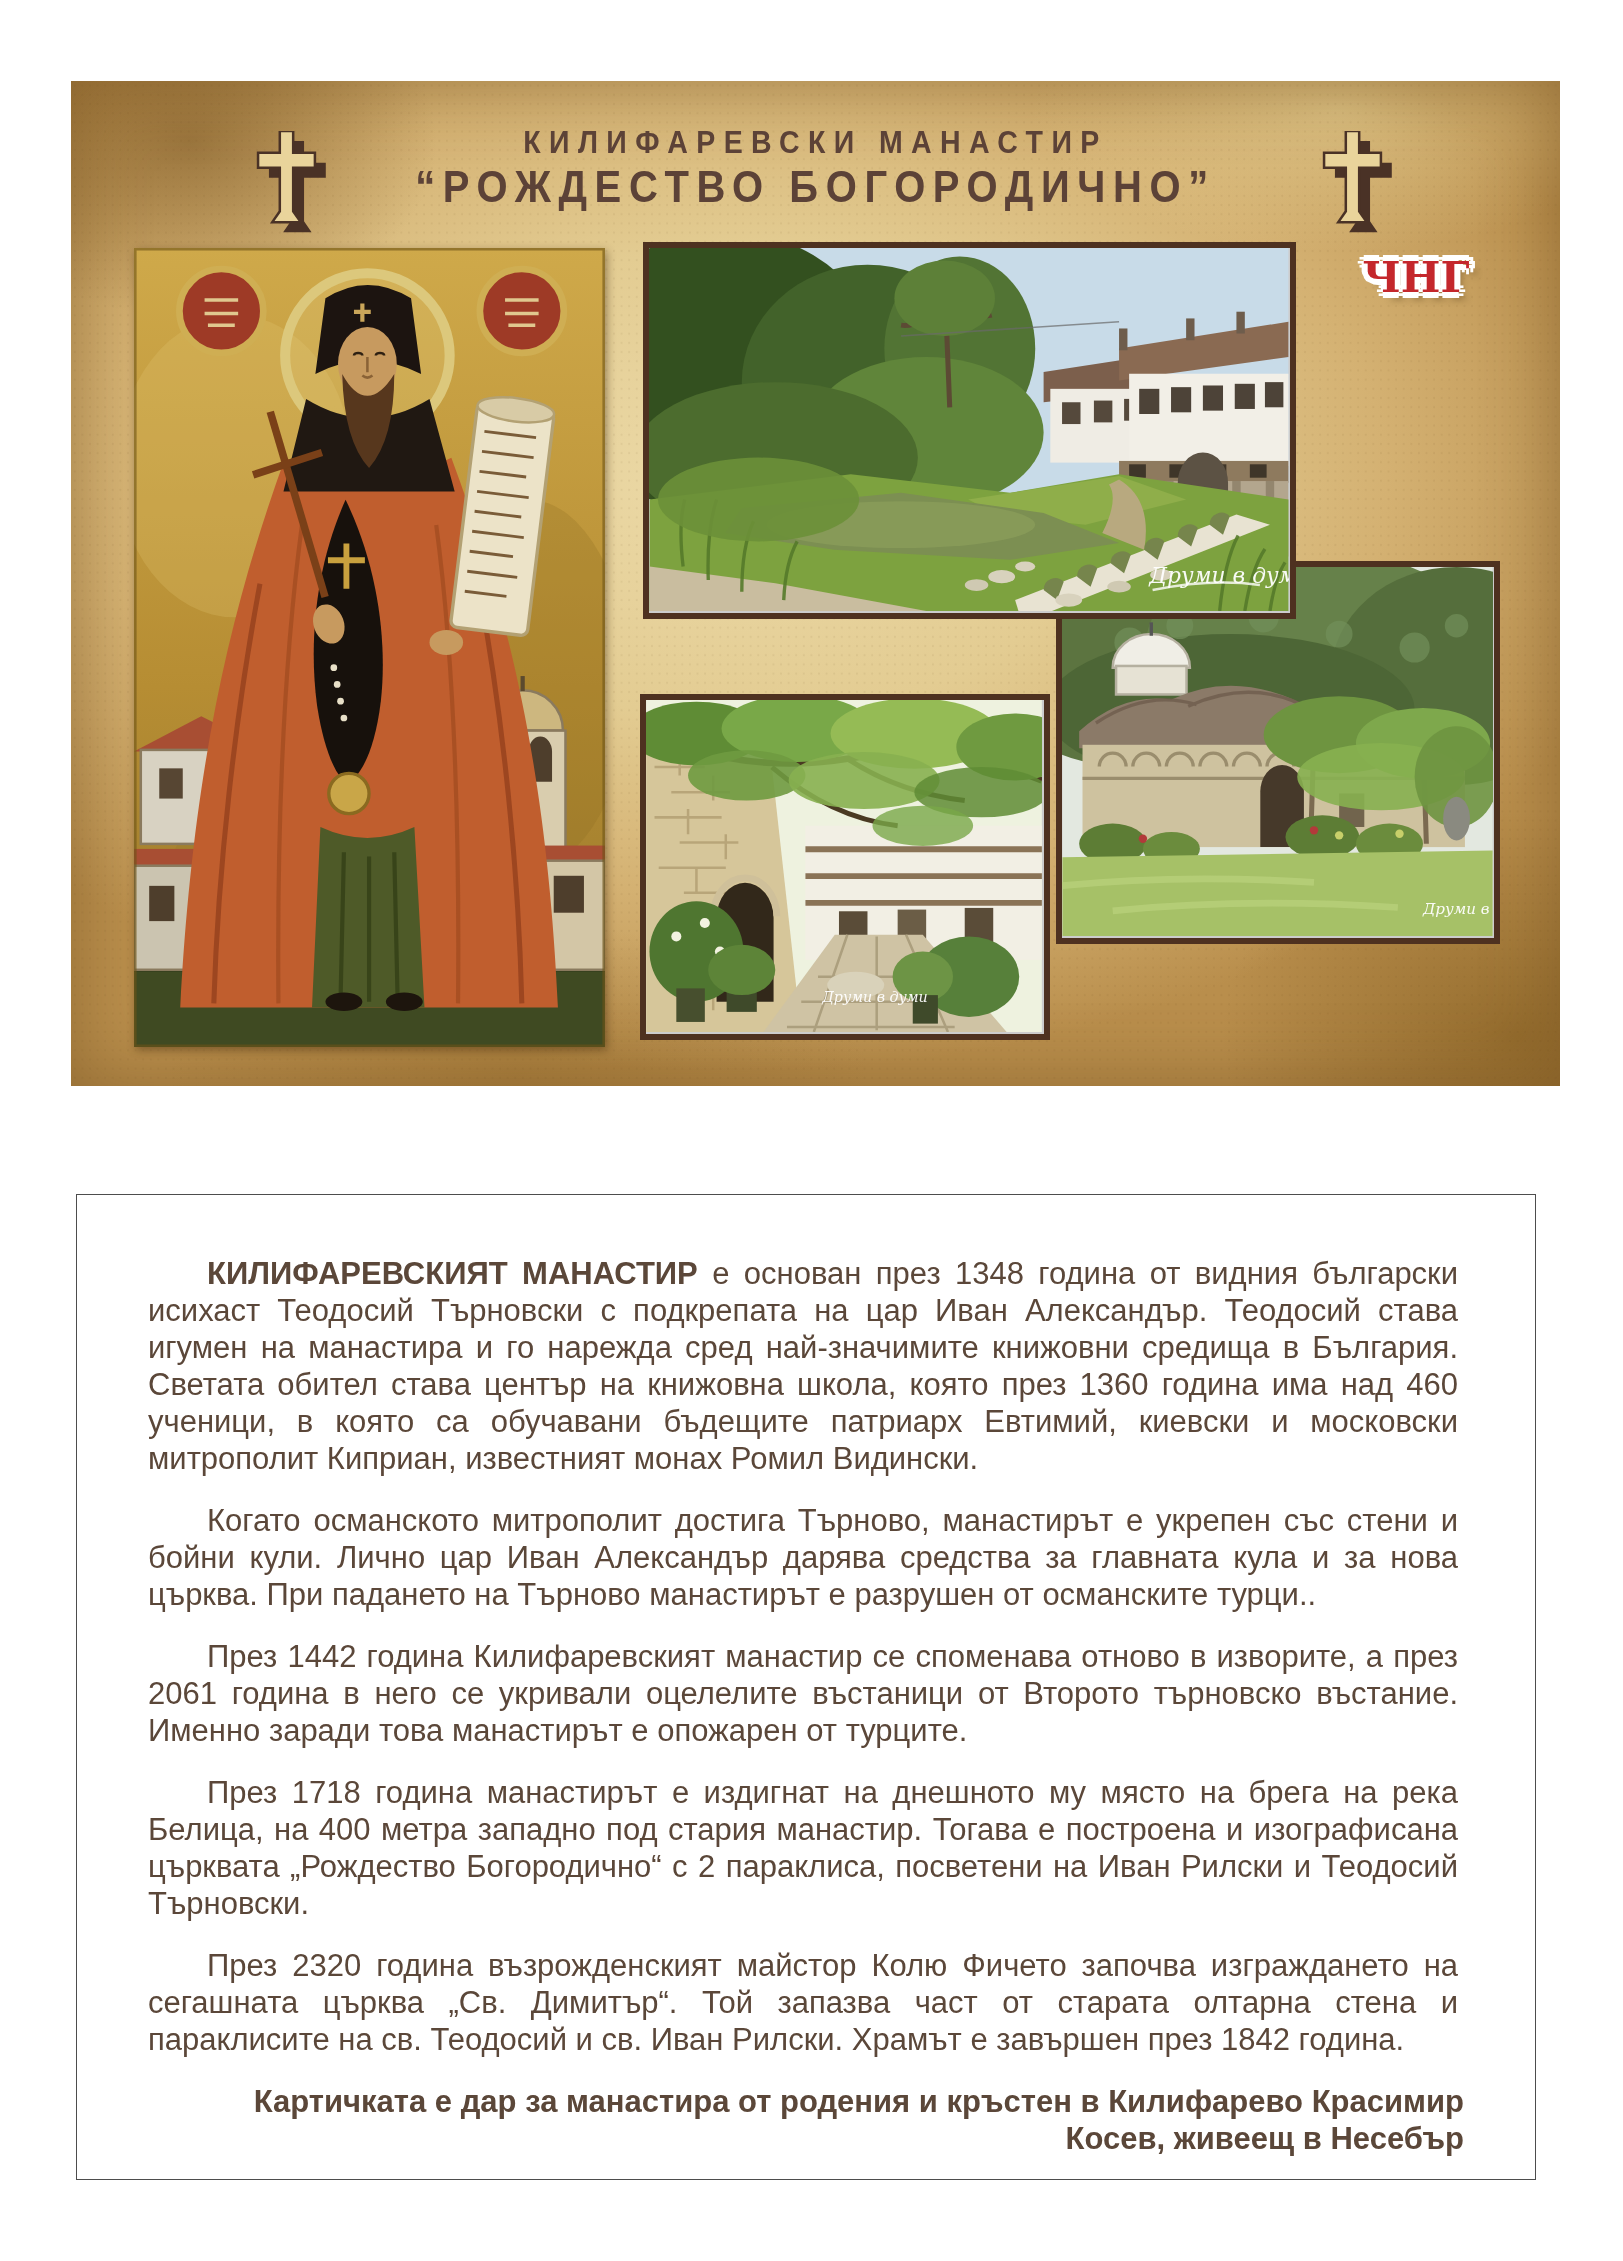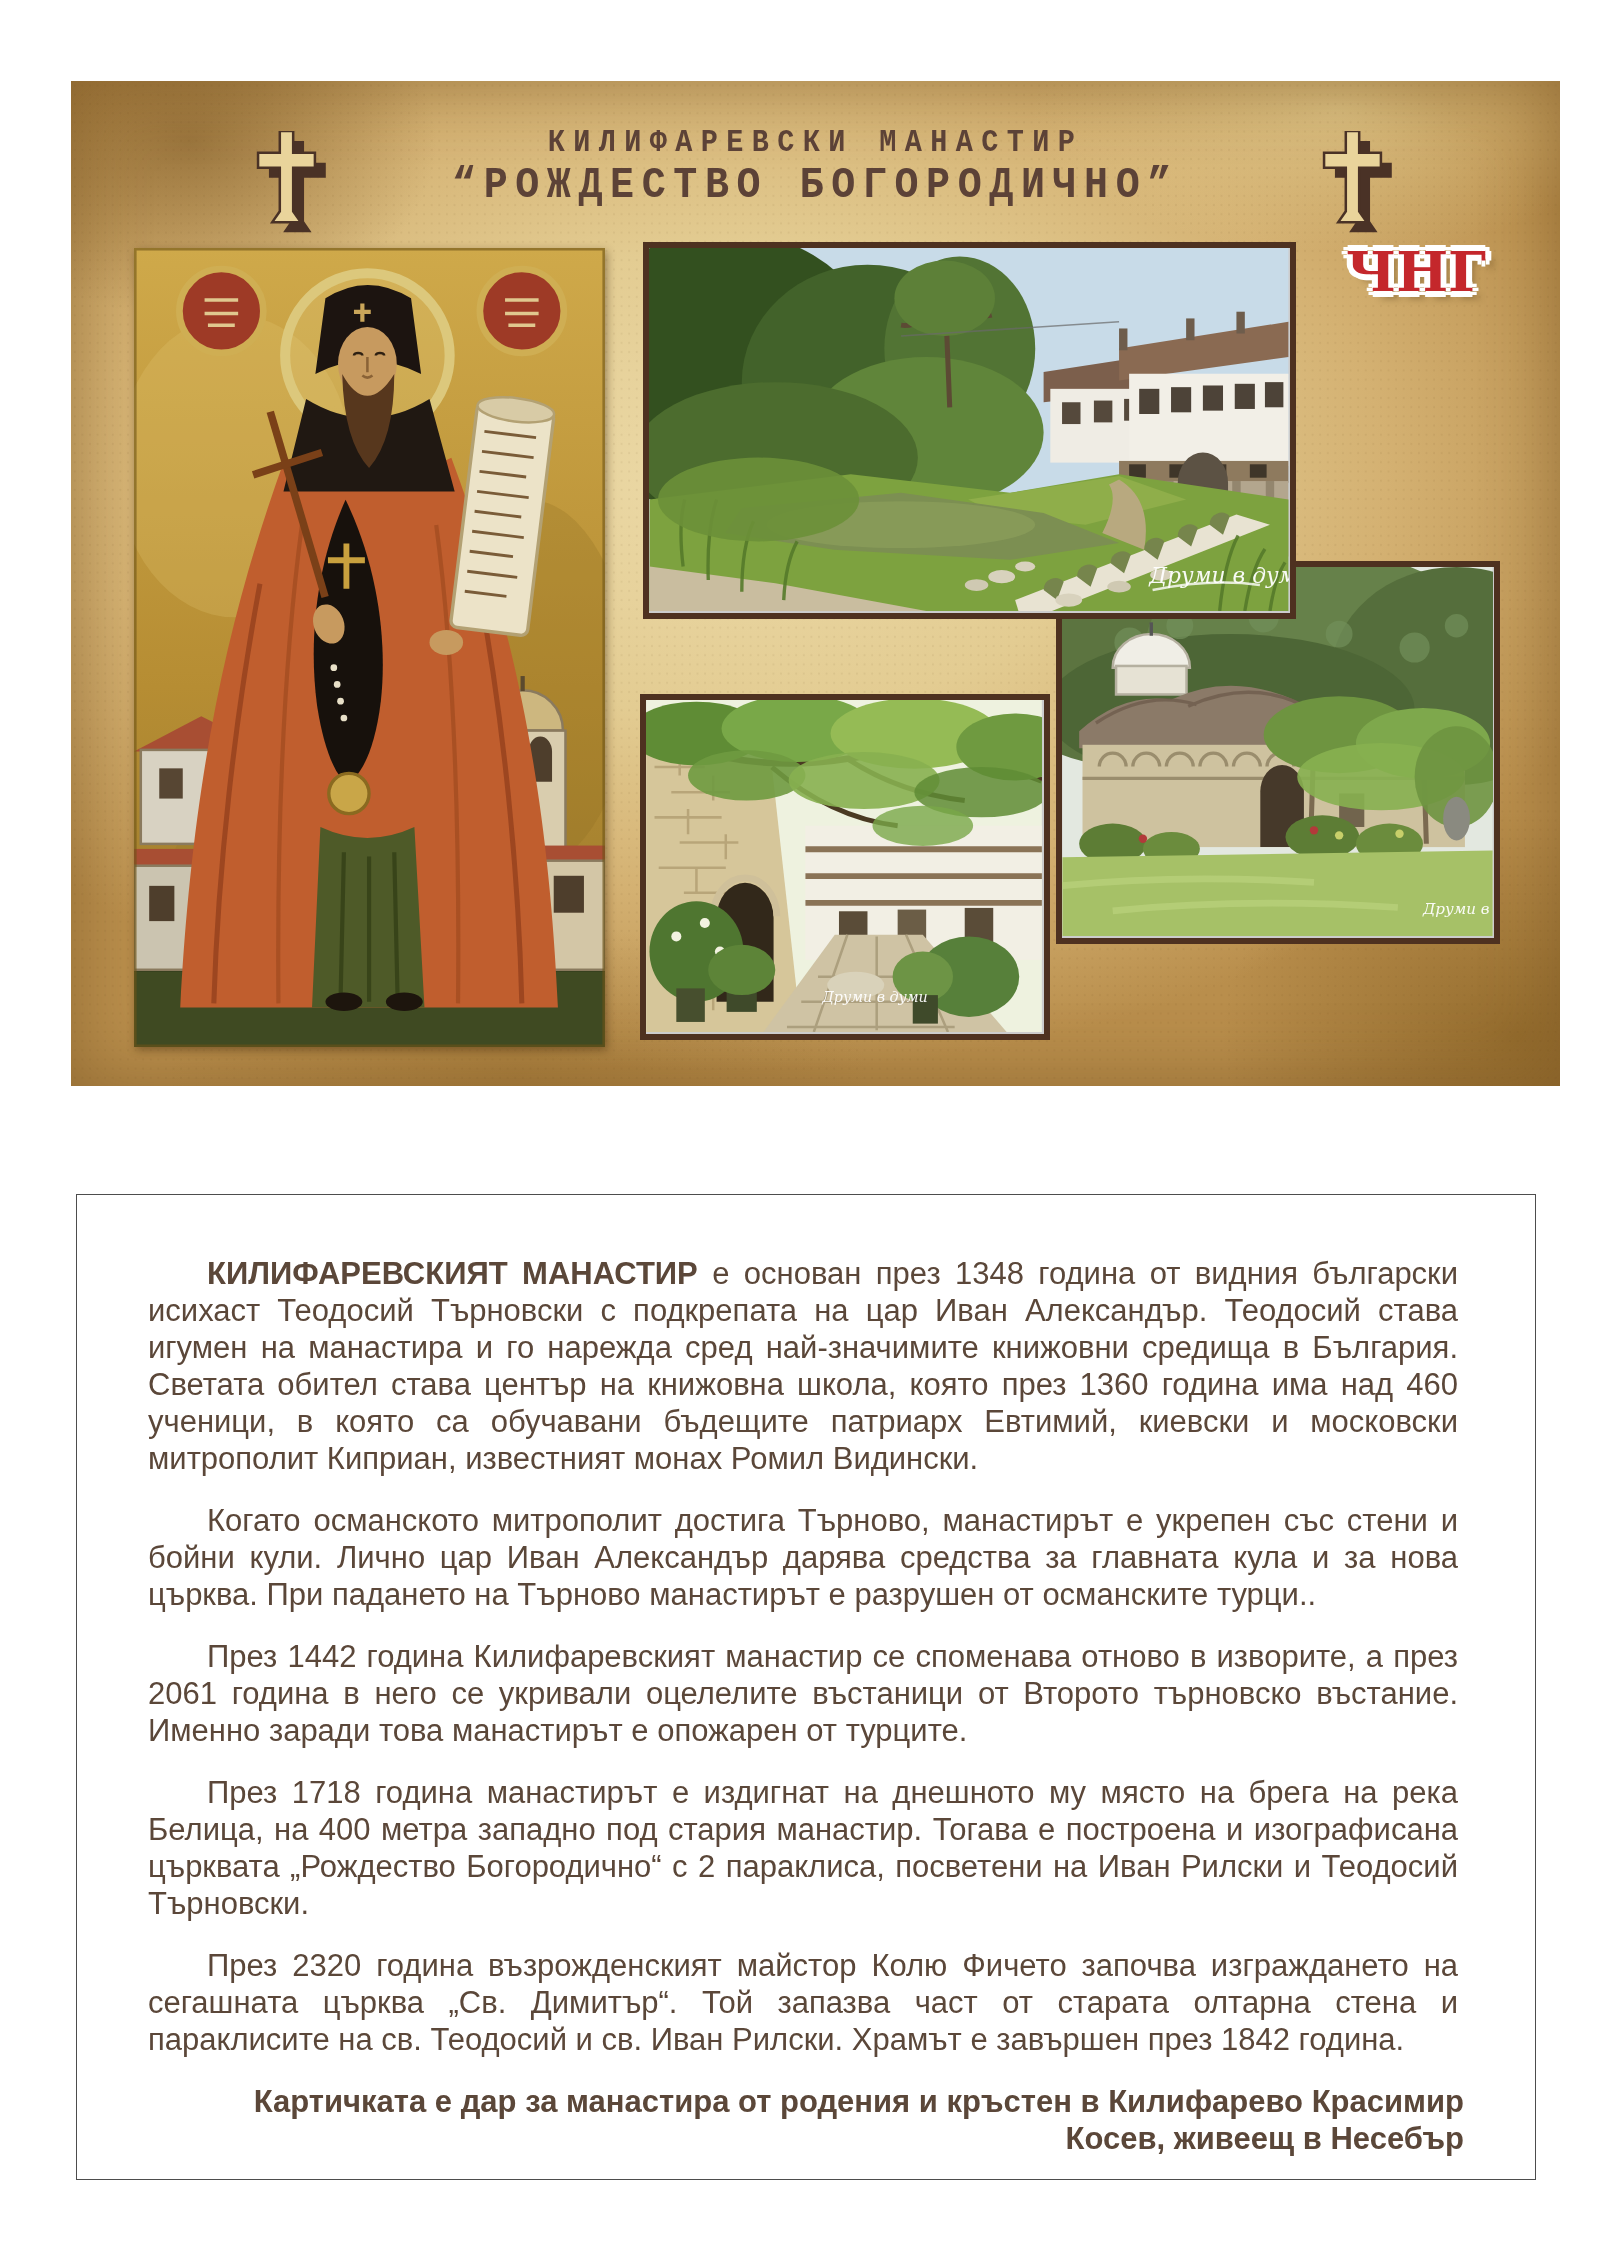--- a/index.html
+++ b/index.html
@@ -13,29 +13,29 @@
       radial-gradient(ellipse 420px 319px at 97% 95%, rgba(120,82,22,.55), rgba(120,82,22,0) 70%),
       radial-gradient(ellipse 504px 218px at 30% 99%, rgba(146,104,40,.35), rgba(146,104,40,0) 70%),
       radial-gradient(ellipse 436px 201px at 85% 3%, rgba(238,220,160,.55), rgba(238,220,160,0) 70%),
       radial-gradient(ellipse 923px 588px at 45% 40%, #ecdaa8 0%, #e3cc92 40%, #d4b172 70%, #b98e4c 100%);
     box-shadow:inset 0 0 76px rgba(96,62,18,.45);}
   #postcard:after{content:"";position:absolute;inset:0;pointer-events:none;opacity:.5;
     background-image:radial-gradient(rgba(92,62,18,.14) 0.8px, rgba(0,0,0,0) 1.3px);
     background-size:7.6px 9.2px;}
 
   .pc-title{position:absolute;left:0;top:47px;width:100%;text-align:center;
-    color:#5c4237;font-family:Liberation Mono, monospace;font-weight:bold;line-height:1.05;z-index:3;}
+    color:#5c4237;font-family:Liberation Sans, sans-serif;font-weight:bold;line-height:1.05;z-index:3;}
   .pc-title .t1{font-size:28.5px;letter-spacing:8.4px;transform:scaleY(1.12);}
   .pc-title .t2{font-size:40px;letter-spacing:7.6px;margin-top:6.7px;transform:scaleY(1.12);}
 
   .cross{position:absolute;top:50px;width:76px;height:102px;z-index:3;}
   .cross.left{left:180px;}  .cross.right{left:1246px;}
 
-  .greeting{position:absolute;left:1215px;top:157px;width:260px;text-align:center;z-index:3;
-    font-family:"DejaVu Serif",serif;font-weight:bold;font-size:55px;line-height:67px;
+  .greeting{position:absolute;left:1215px;top:163px;width:260px;text-align:center;z-index:3;
+    font-family:"DejaVu Serif",serif;font-weight:bold;font-size:42px;line-height:67px;
     color:#c4272c;
     text-shadow:-4.2px -4.2px 0 #fff,4.2px -4.2px 0 #fff,-4.2px 4.2px 0 #fff,4.2px 4.2px 0 #fff,
                 -5.9px 0 0 #fff,5.9px 0 0 #fff,0 -5.9px 0 #fff,0 5.9px 0 #fff,
                 7.6px 7.6px 5.9px rgba(70,45,15,.35);}
 
   .photo{position:absolute;border:6.7px solid #4e3120;box-sizing:border-box;background:#ccc;}
   #icon-painting{position:absolute;left:63px;top:167px;width:471px;height:799px;z-index:2;
                  box-shadow:1.7px 2.5px 8.4px rgba(60,38,10,.45);}
   #photo-river{left:572px;top:161px;width:653px;height:377px;z-index:4;}
   #photo-church{left:985px;top:480px;width:444px;height:383px;z-index:2;}

